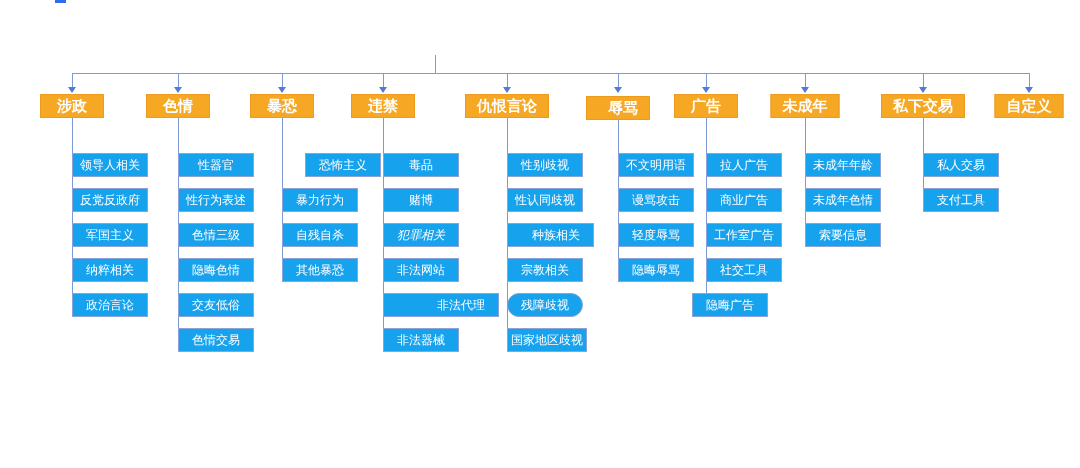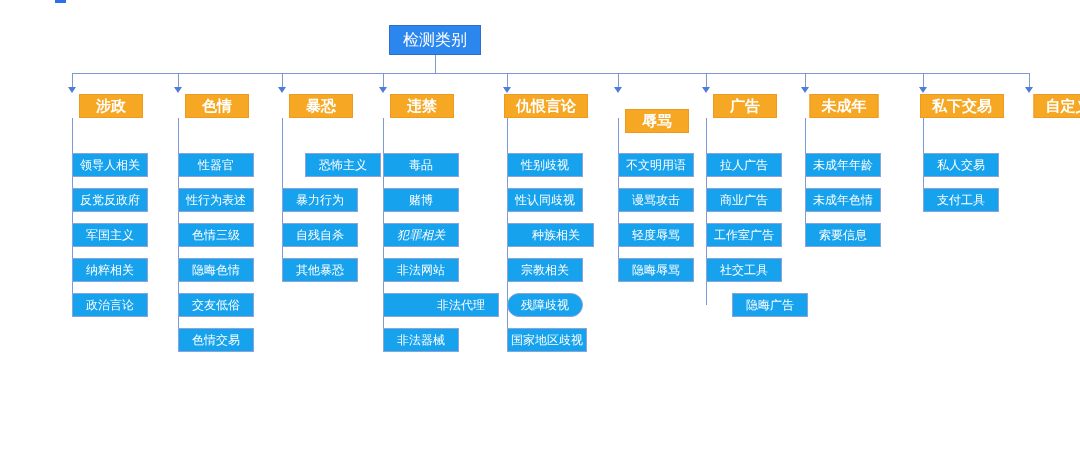--- a/index.html
+++ b/index.html
@@ -23,35 +23,33 @@
   .root-node {
     height:28px; line-height:28px; font-size:16px; padding:0 13px;
     background:var(--root-fill,#2B86EE); border:1px solid var(--root-border,#2F6BD3);
     transform:translateX(-50%);
   }
   .cat-node {
     height:22px; line-height:22px; font-size:15px; font-weight:bold;
     padding:0 11px; min-width:40px;
     background:var(--cat-fill,#F6A723); border:1px solid var(--cat-border,#ED9A1E);
     transform:translateX(-50%);
-    margin-left:39px;
   }
   .child-node {
     height:22px; line-height:22px; font-size:12px;
     padding:0 3px; min-width:68px;
     background:var(--child-fill,#17A2EE); border:1px solid var(--child-border,#8CA3D9);
   }
   .artifact { position:absolute; z-index:4; background:var(--artifact,#2E6CF0); }
 </style>
 </head>
 <body>
 
 <div id="canvas">
     <div class="artifact" style="left: 55px; top: 0px; width: 11px; height: 3px;"></div>
-    <div class="node root-node" style="left: 435px; top: 25px;">检测类别</div>
     <div class="line v-line" style="left: 435px; top: 55px; height: 18px;"></div>
     <div class="line h-line" style="left: 72px; top: 73px; width: 957px;"></div>
     <div class="line v-line" style="left: 72px; top: 73px; height: 15px;"></div>
     <div class="arrow-down" style="left: 68px; top: 87px;"></div>
     <div class="node cat-node" style="left: 72px; top: 94px;">涉政</div>
     <div class="line v-line" style="left: 72px; top: 118px; height: 187px;"></div>
     <div class="node child-node" style="left: 72px; top: 153px;">领导人相关</div>
     <div class="node child-node" style="left: 72px; top: 188px;">反党反政府</div>
     <div class="node child-node" style="left: 72px; top: 223px;">军国主义</div>
     <div class="node child-node" style="left: 72px; top: 258px;">纳粹相关</div>
@@ -89,35 +87,35 @@
     <div class="node cat-node" style="left: 507px; top: 94px;">仇恨言论</div>
     <div class="line v-line" style="left: 507px; top: 118px; height: 222px;"></div>
     <div class="node child-node" style="left: 507px; top: 153px;">性别歧视</div>
     <div class="node child-node" style="left: 507px; top: 188px;">性认同歧视</div>
     <div class="node child-node" style="left: 507px; top: 223px; padding-left: 14px;">种族相关</div>
     <div class="node child-node" style="left: 507px; top: 258px;">宗教相关</div>
     <div class="node child-node" style="left: 507px; top: 293px; border-radius: 12px;">残障歧视</div>
     <div class="node child-node" style="left: 507px; top: 328px;">国家地区歧视</div>
     <div class="line v-line" style="left: 618px; top: 73px; height: 15px;"></div>
     <div class="arrow-down" style="left: 614px; top: 87px;"></div>
-    <div class="node cat-node" style="left: 618px; top: 109px;">辱骂</div>
+    <div class="node cat-node" style="left: 618px; top: 96px; text-align: right;">辱骂</div>
     <div class="line v-line" style="left: 618px; top: 118px; height: 152px;"></div>
     <div class="node child-node" style="left: 618px; top: 153px;">不文明用语</div>
     <div class="node child-node" style="left: 618px; top: 188px;">谩骂攻击</div>
     <div class="node child-node" style="left: 618px; top: 223px;">轻度辱骂</div>
     <div class="node child-node" style="left: 618px; top: 258px;">隐晦辱骂</div>
     <div class="line v-line" style="left: 706px; top: 73px; height: 15px;"></div>
     <div class="arrow-down" style="left: 702px; top: 87px;"></div>
     <div class="node cat-node" style="left: 706px; top: 94px;">广告</div>
     <div class="line v-line" style="left: 706px; top: 118px; height: 187px;"></div>
     <div class="node child-node" style="left: 706px; top: 153px;">拉人广告</div>
     <div class="node child-node" style="left: 706px; top: 188px;">商业广告</div>
     <div class="node child-node" style="left: 706px; top: 223px;">工作室广告</div>
     <div class="node child-node" style="left: 706px; top: 258px;">社交工具</div>
-    <div class="node child-node" style="left: 732px; top: 293px;">隐晦广告</div>
+    <div class="node child-node" style="left: 692px; top: 293px;">隐晦广告</div>
     <div class="line v-line" style="left: 805px; top: 73px; height: 15px;"></div>
     <div class="arrow-down" style="left: 801px; top: 87px;"></div>
     <div class="node cat-node" style="left: 805px; top: 94px;">未成年</div>
     <div class="line v-line" style="left: 805px; top: 118px; height: 117px;"></div>
     <div class="node child-node" style="left: 805px; top: 153px;">未成年年龄</div>
     <div class="node child-node" style="left: 805px; top: 188px;">未成年色情</div>
     <div class="node child-node" style="left: 805px; top: 223px;">索要信息</div>
     <div class="line v-line" style="left: 923px; top: 73px; height: 15px;"></div>
     <div class="arrow-down" style="left: 919px; top: 87px;"></div>
     <div class="node cat-node" style="left: 923px; top: 94px;">私下交易</div>

